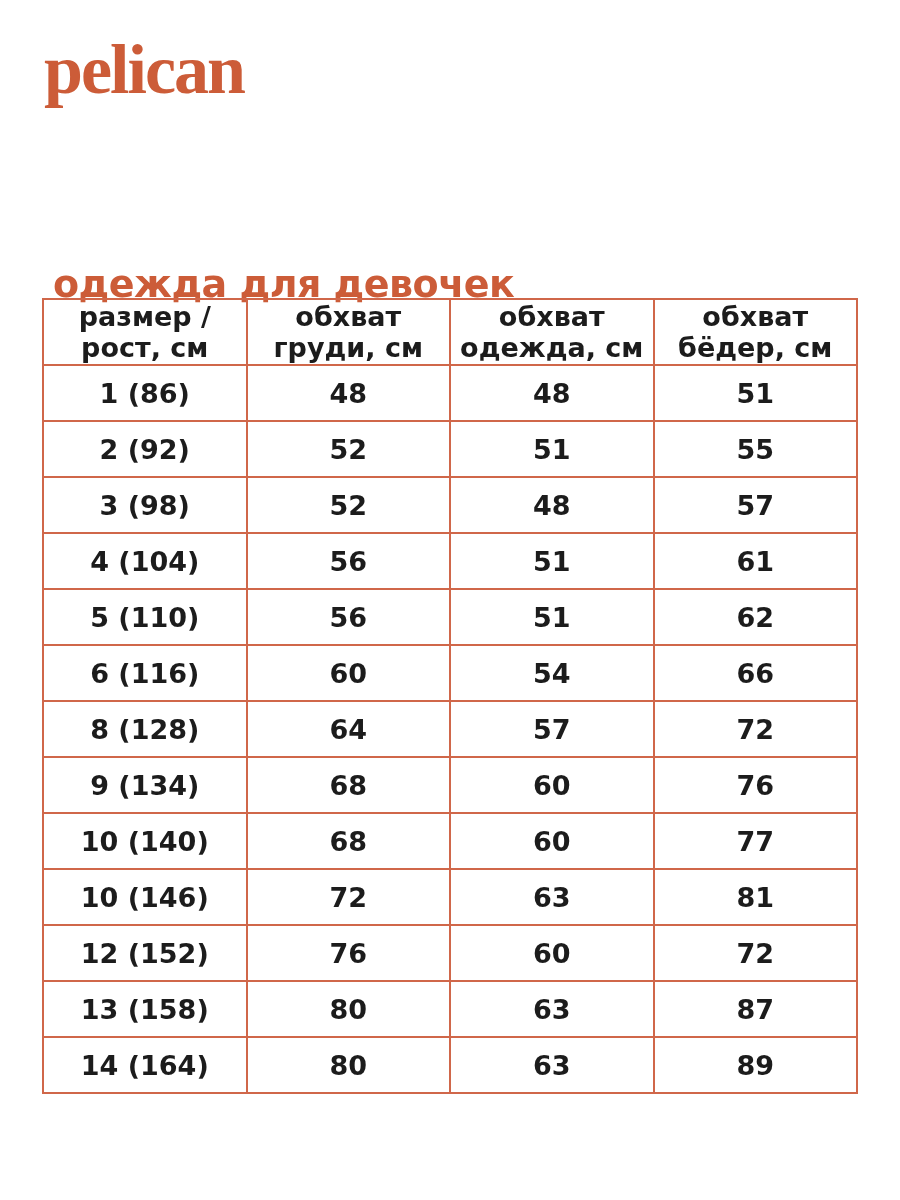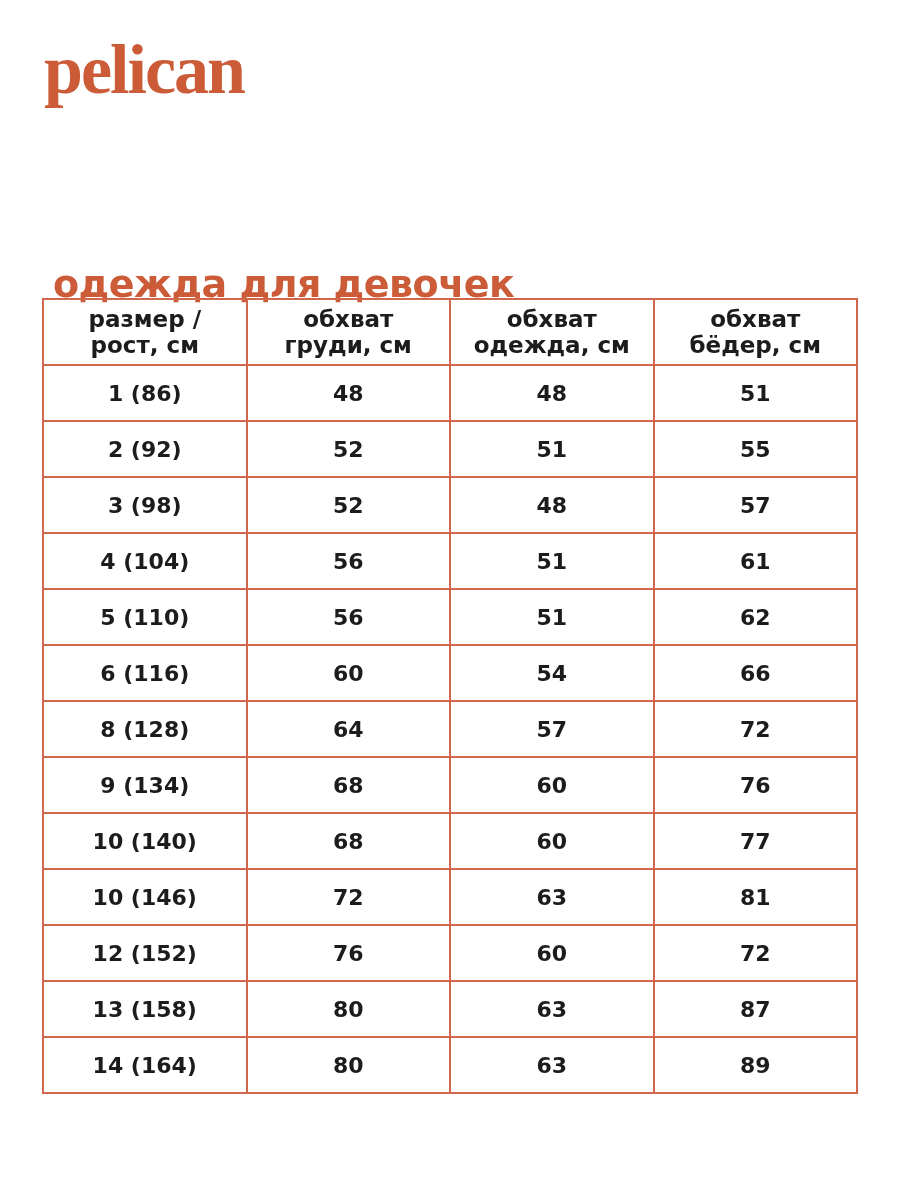--- a/index.html
+++ b/index.html
@@ -47,28 +47,28 @@
   .size-table td{
     border:2px solid var(--border);
     text-align:center;
     vertical-align:middle;
     font-weight:700;
     color:var(--text);
     width:25%;
   }
   .size-table th{
     height:66px;
-    font-size:23px;
+    font-size:27px;
     line-height:1.15;
     padding:0 2px;
     border-radius:25px;
   }
   .size-table td{
     height:56px;
-    font-size:22px;
+    font-size:27px;
     padding:2px;
   }
 </style>
 </head>
 <body>
 
 <div class="logo">pelican</div>
 
 <h1 class="page-title">одежда для девочек</h1>
 

